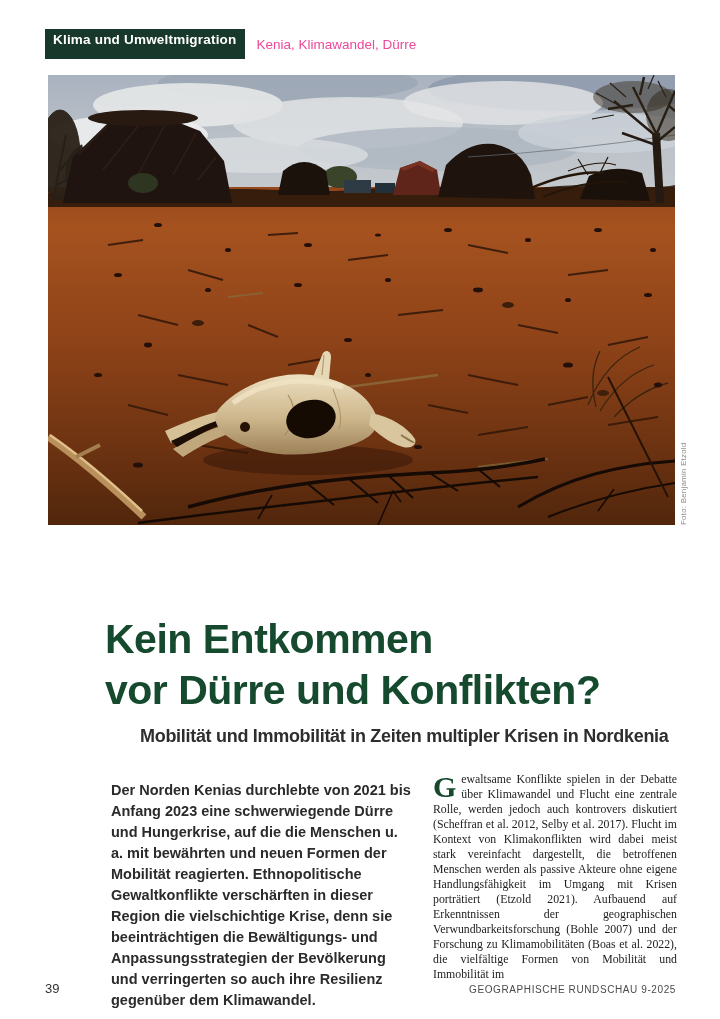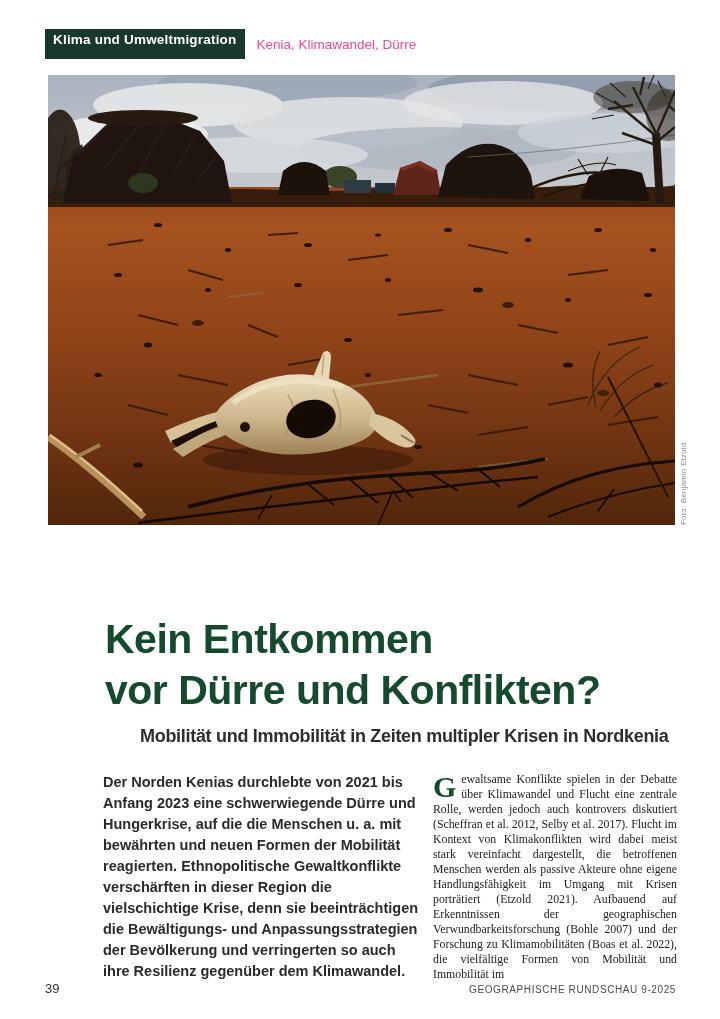--- a/index.html
+++ b/index.html
@@ -38,21 +38,21 @@
     color:#164a2e;font-weight:700;font-size:41px;line-height:51px;letter-spacing:-.5px;
   }
   .subtitle{
     position:absolute;left:108px;top:726px;width:575px;
     font-size:18px;font-weight:700;color:#2e2e2e;letter-spacing:-.3px;white-space:nowrap;margin-left:32px;
   }
   
   .columns{position:absolute;left:103px;top:772px;width:574px;display:flex;gap:12px;}
   .col-left{width:318px;}
   .col-left p{
-    margin:0;font-size:14.5px;line-height:21px;font-weight:700;color:#2b2b2b;
+    margin:8px;font-size:14.5px;line-height:21px;font-weight:700;color:#2b2b2b;
   }
   .col-right{width:244px;}
   .col-right p{
     margin:0;font-family:"Liberation Serif",serif;
     font-size:11.8px;line-height:15px;color:#1c1c1c;text-align:justify;
   }
   .dropcap{
     float:left;
     font-family:"Liberation Serif",serif;font-weight:700;
     font-size:30px;line-height:25px;

